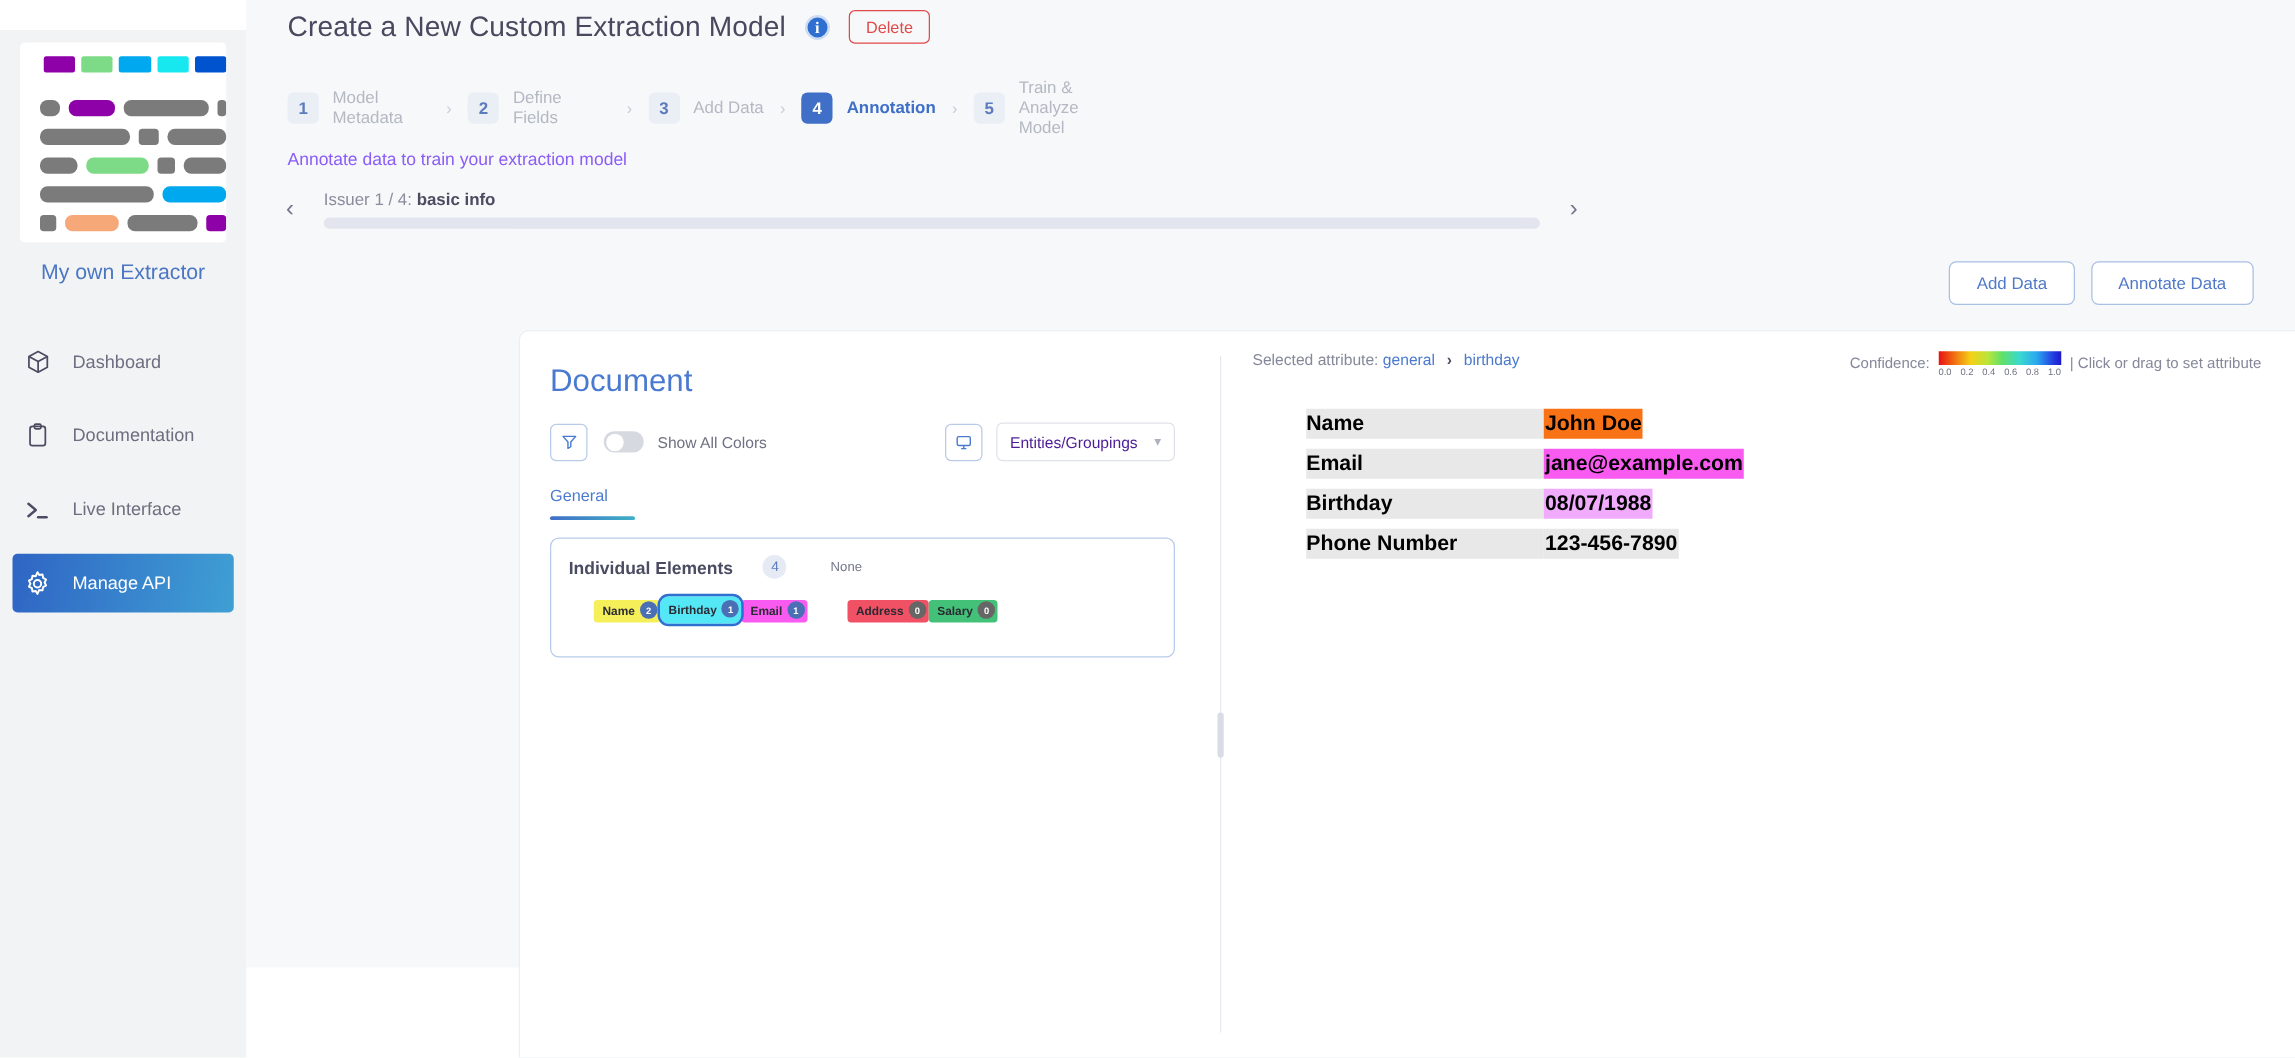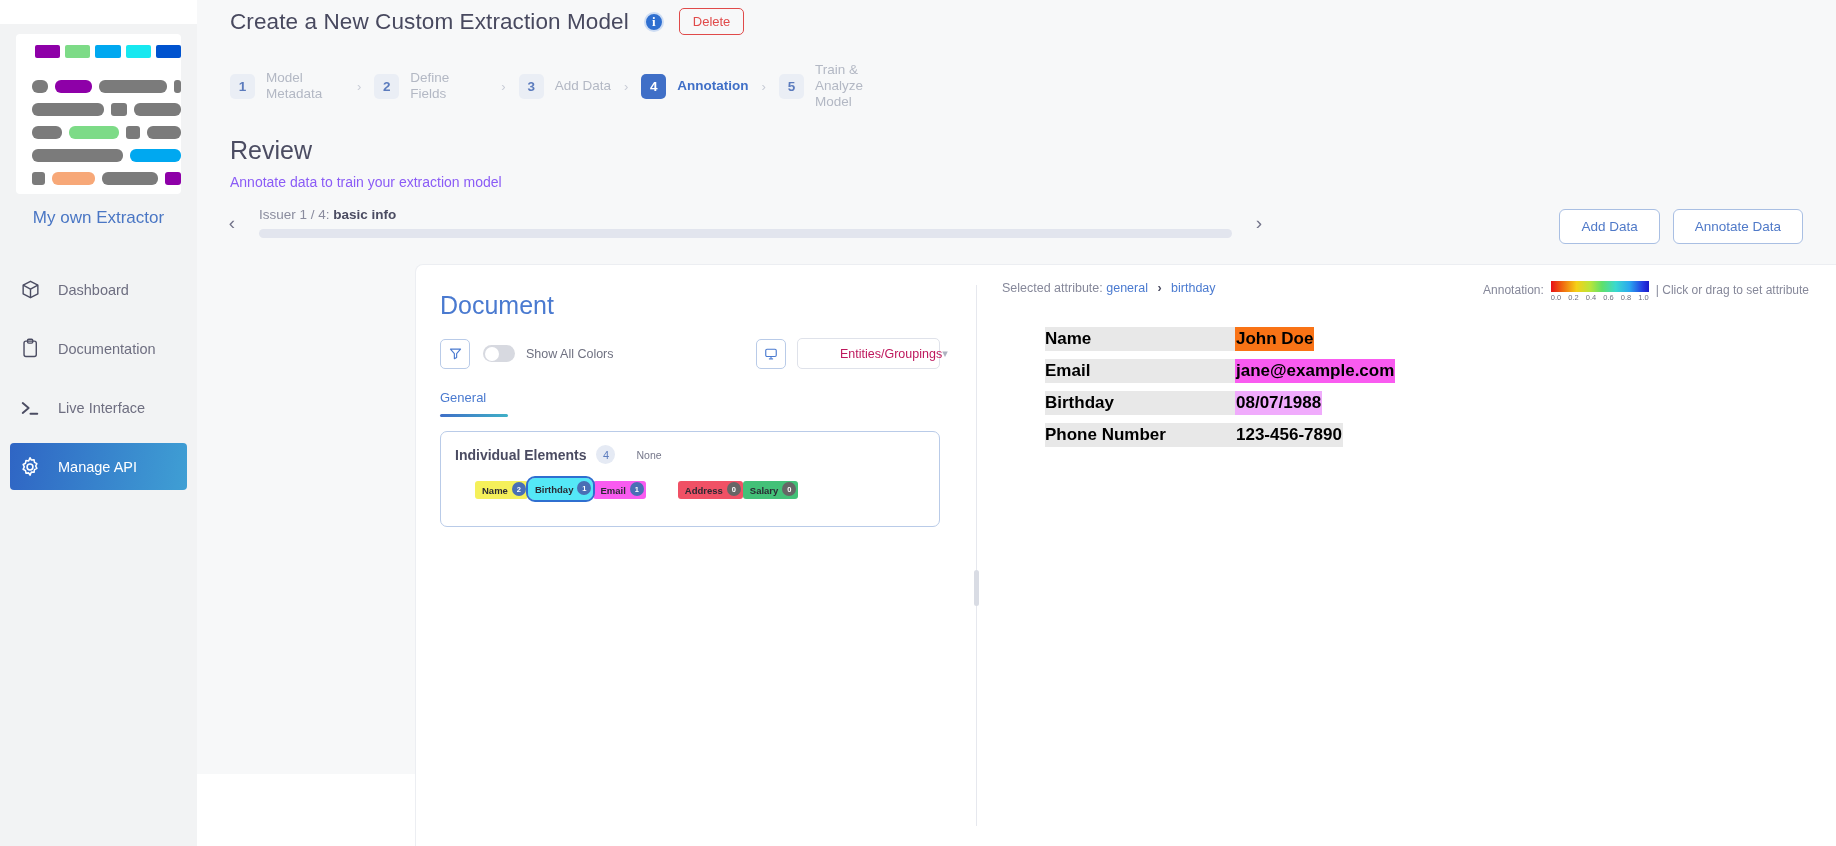--- a/index.html
+++ b/index.html
@@ -141,32 +141,32 @@
     position: absolute; left: 1.5px; top: 1.5px; width: 14px; height: 14px;
     border-radius: 50%; background: #fff;
   }
   .toggle-label { font-size: 12.5px; color: #6f7181; margin-left: 11px; white-space: nowrap; }
   .spacer { flex: 1; }
   .select-box {
     width: 143px; height: 31px; border: 1px solid #dfe2ea; border-radius: 5px;
     display: flex; align-items: center; justify-content: space-between;
     padding: 0 10px; margin-left: 11px; background: #fff; cursor: pointer;
   }
-  .select-ph { font-size: 12.5px; color: #be185d; margin-left: 32px; }
+  .select-ph { font-size: 12.5px; color: #4c1d95; }
   .caret { color: #aeb2c0; font-size: 11px; }
 
   .tabs { margin-top: 19px; width: 500px; }
   .tab { display: inline-block; font-size: 13px; color: #4a7ad0; padding-bottom: 9px; cursor: pointer; }
   .tab-underline { height: 3px; width: 68px; background: linear-gradient(90deg,#3f6fc7,#3fb0c7); border-radius: 2px; }
 
   .elements-card {
     margin-top: 14px; width: 500px; height: 96px;
     border: 1px solid #b9cbe8; border-radius: 7px; padding: 13px 14px 0 14px;
   }
-  .el-head { display: flex; align-items: center; gap: 10px; text-align: center; }
+  .el-head { display: flex; align-items: center; gap: 24px; text-align: center; }
   .el-head-title { font-size: 14px; color: #4b4c62; font-weight: 600; }
   .el-count {
     width: 19px; height: 19px; border-radius: 50%; background: #e5eaf4; color: #5b7bbd;
     font-size: 11px; display: flex; align-items: center; justify-content: center;
   }
   .el-none { font-size: 10.5px; color: #75778a; margin-left: 11px; }
 
   .chips { display: flex; margin-top: 16px; padding-left: 20px; align-items: center; }
   .chip {
     height: 18px; display: flex; align-items: center;
@@ -334,21 +334,20 @@
             <div class="step-label">Annotation</div>
           </div>
           <div class="step-sep">›</div>
           <div class="step">
             <div class="step-num">5</div>
             <div class="step-label">Train &amp; Analyze Model</div>
           </div>
         </div>
     </div>
 
-    <div class="review-title">Review</div>
     <div class="review-sub">Annotate data to train your extraction model</div>
 
     <div class="issuer-row">
       <div class="chev">‹</div>
       <div class="issuer-mid">
         <div class="issuer-label">
           <span>Issuer 1 / 4:</span>
           <b>basic info</b>
         </div>
         <div class="issuer-bar"></div>
@@ -430,21 +429,21 @@
 
       <div class="right-pane">
         <div class="sel-attr">
           <span>Selected attribute:</span>
           <a>general</a>
           <span class="arrow">›</span>
           <a>birthday</a>
         </div>
 
         <div class="conf-wrap">
-          <span class="conf-label">Annotation:</span>
+          <span class="conf-label">Confidence:</span>
           <div class="cbar-box">
             <div class="cbar"></div>
             <div class="cticks" id="cticks">
                 <span>0.0</span>
                 <span>0.2</span>
                 <span>0.4</span>
                 <span>0.6</span>
                 <span>0.8</span>
                 <span>1.0</span>
               </div>

